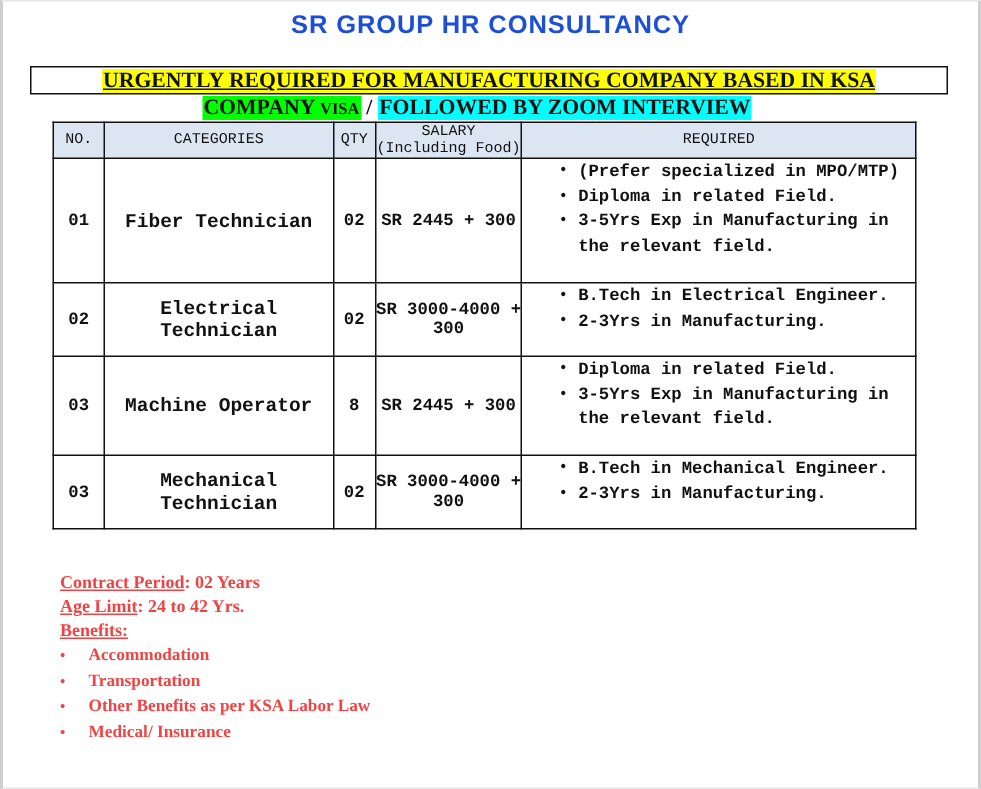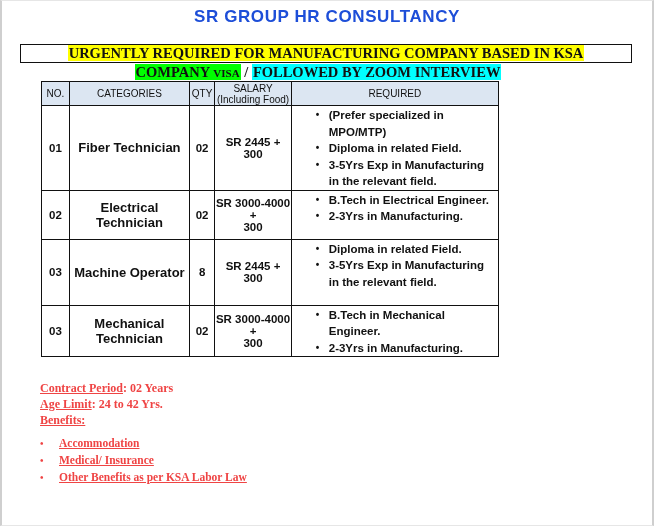--- a/index.html
+++ b/index.html
@@ -1,38 +1,38 @@
 <!DOCTYPE html>
 <html><head>
 <meta charset="utf-8">
 <style>
   * { box-sizing: border-box; margin: 0; padding: 0; }
   html, body { width: 654px; height: 526px; background: #ffffff; overflow: hidden; }
   body { position: relative; font-family: "DejaVu Serif", "Liberation Serif", serif; color: #111; }
   .frame { position: absolute; left: 0; top: 0; width: 654px; height: 526px; border: 2px solid #cfcfcf; border-top: 1px solid #e6e6e6; border-bottom: 1px solid #e6e6e6; }
   .title { position: absolute; left: 0; top: 7px; width: 654px; text-align: center; font-family: "Liberation Sans", "DejaVu Sans", sans-serif; font-weight: bold; font-size: 17px; letter-spacing: 0.6px; color: #1d4ed8; }
   .banner { position: absolute; left: 20px; top: 44px; width: 612px; height: 19px; border: 1.5px solid #111; text-align: center; line-height: 16px; }
-  .hl-yellow { background: #ffff00; font-family: "Liberation Serif", serif; font-weight: bold; font-size: 14.5px; color: #111; padding: 0 1px; text-decoration-thickness: 1px; text-align: center; }
+  .hl-yellow { background: #ffff00; font-family: "Liberation Serif", serif; font-weight: bold; font-size: 14.5px; color: #111; padding: 0 1px; text-decoration: underline; text-decoration-thickness: 1px; text-align: center; }
   .subline { position: absolute; left: 0; top: 64px; width: 636px; text-align: center; line-height: 16px; font-family: "Liberation Serif", serif; font-weight: bold; font-size: 14.5px; }
   .hl-green { background: #00ff00; color: #111; padding: 0 1px; }
   .hl-cyan { background: #00ffff; color: #111; padding: 0 1px; }
   .sep { color: #111; }
   .small-caps { font-size: 11px; }
-  table.jobs { position: absolute; left: 35px; top: 81px; width: 458px; border-collapse: collapse; font-family: Liberation Sans, sans-serif; margin-left: 6px; }
+  table.jobs { position: absolute; left: 35px; top: 81px; width: 576px; border-collapse: collapse; font-family: Liberation Mono, monospace; }
   table.jobs th, table.jobs td { border: 1.2px solid #111; text-align: center; vertical-align: middle; }
   table.jobs th { background: #dce6f2; font-weight: normal; font-size: 10px; height: 24px; line-height: 11px; }
   table.jobs td { font-weight: bold; font-size: 11.5px; }
   td.cat { font-size: 13px !important; }
   td.req { text-align: left !important; vertical-align: top !important; padding: 1px 4px 0 0; }
   td.req ul { list-style: none; }
   td.req li { position: relative; padding-left: 37px; font-size: 11.5px; line-height: 16.5px; }
   td.req li::before { content: "\2022"; position: absolute; left: 24px; top: 0; font-size: 10px; }
   .details { position: absolute; left: 40px; top: 380px; font-family: "Liberation Serif", serif; font-weight: bold; font-size: 12px; line-height: 16px; color: #ef4444; }
   .details .u { text-decoration: underline; }
-  .benefits { list-style: none; margin-top: 7px; text-decoration: underline; }
+  .benefits { list-style: none; margin-top: 1px; }
   .benefits li { position: relative; padding-left: 19px; line-height: 17px; font-size: 11.5px; }
   .benefits li::before { content: "\2022"; position: absolute; left: 0; top: 0; font-size: 10px; }
 </style>
 </head>
 <body>
 
 <div class="frame"></div>
 
 <div class="title">SR GROUP HR CONSULTANCY</div>
 
@@ -113,16 +113,17 @@
     </tr>
   </tbody>
 </table>
 
 <div class="details">
   <div><span class="u">Contract Period</span><span>: 02 Years</span></div>
   <div><span class="u">Age Limit</span><span>: 24 to 42 Yrs.</span></div>
   <div class="u">Benefits:</div>
   <ul class="benefits">
     <li>Accommodation</li>
+    <li>Transportation</li>
+    <li>Other Benefits as per KSA Labor Law</li>
     <li>Medical/ Insurance</li>
-    <li>Other Benefits as per KSA Labor Law</li>
   </ul>
 </div>
 
 </body></html>

